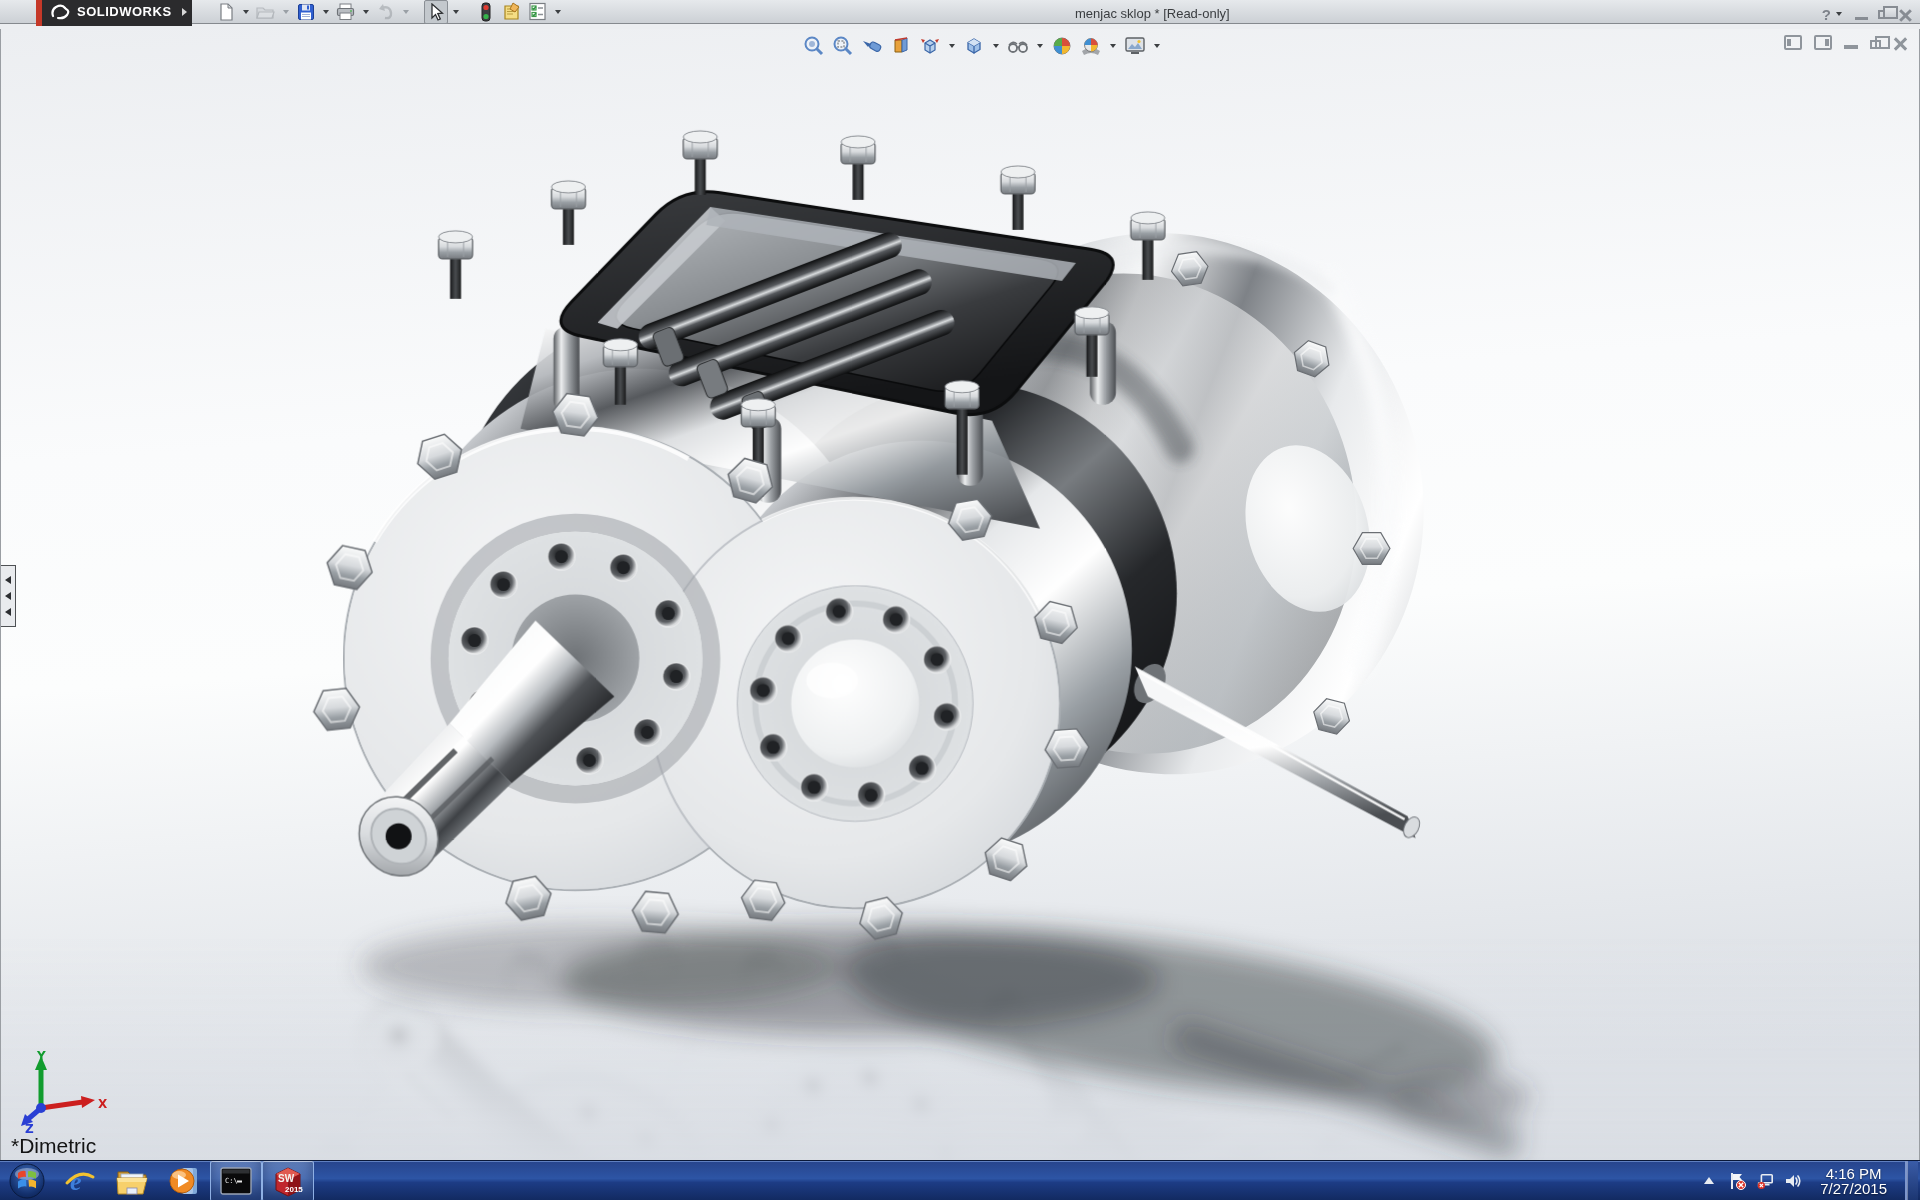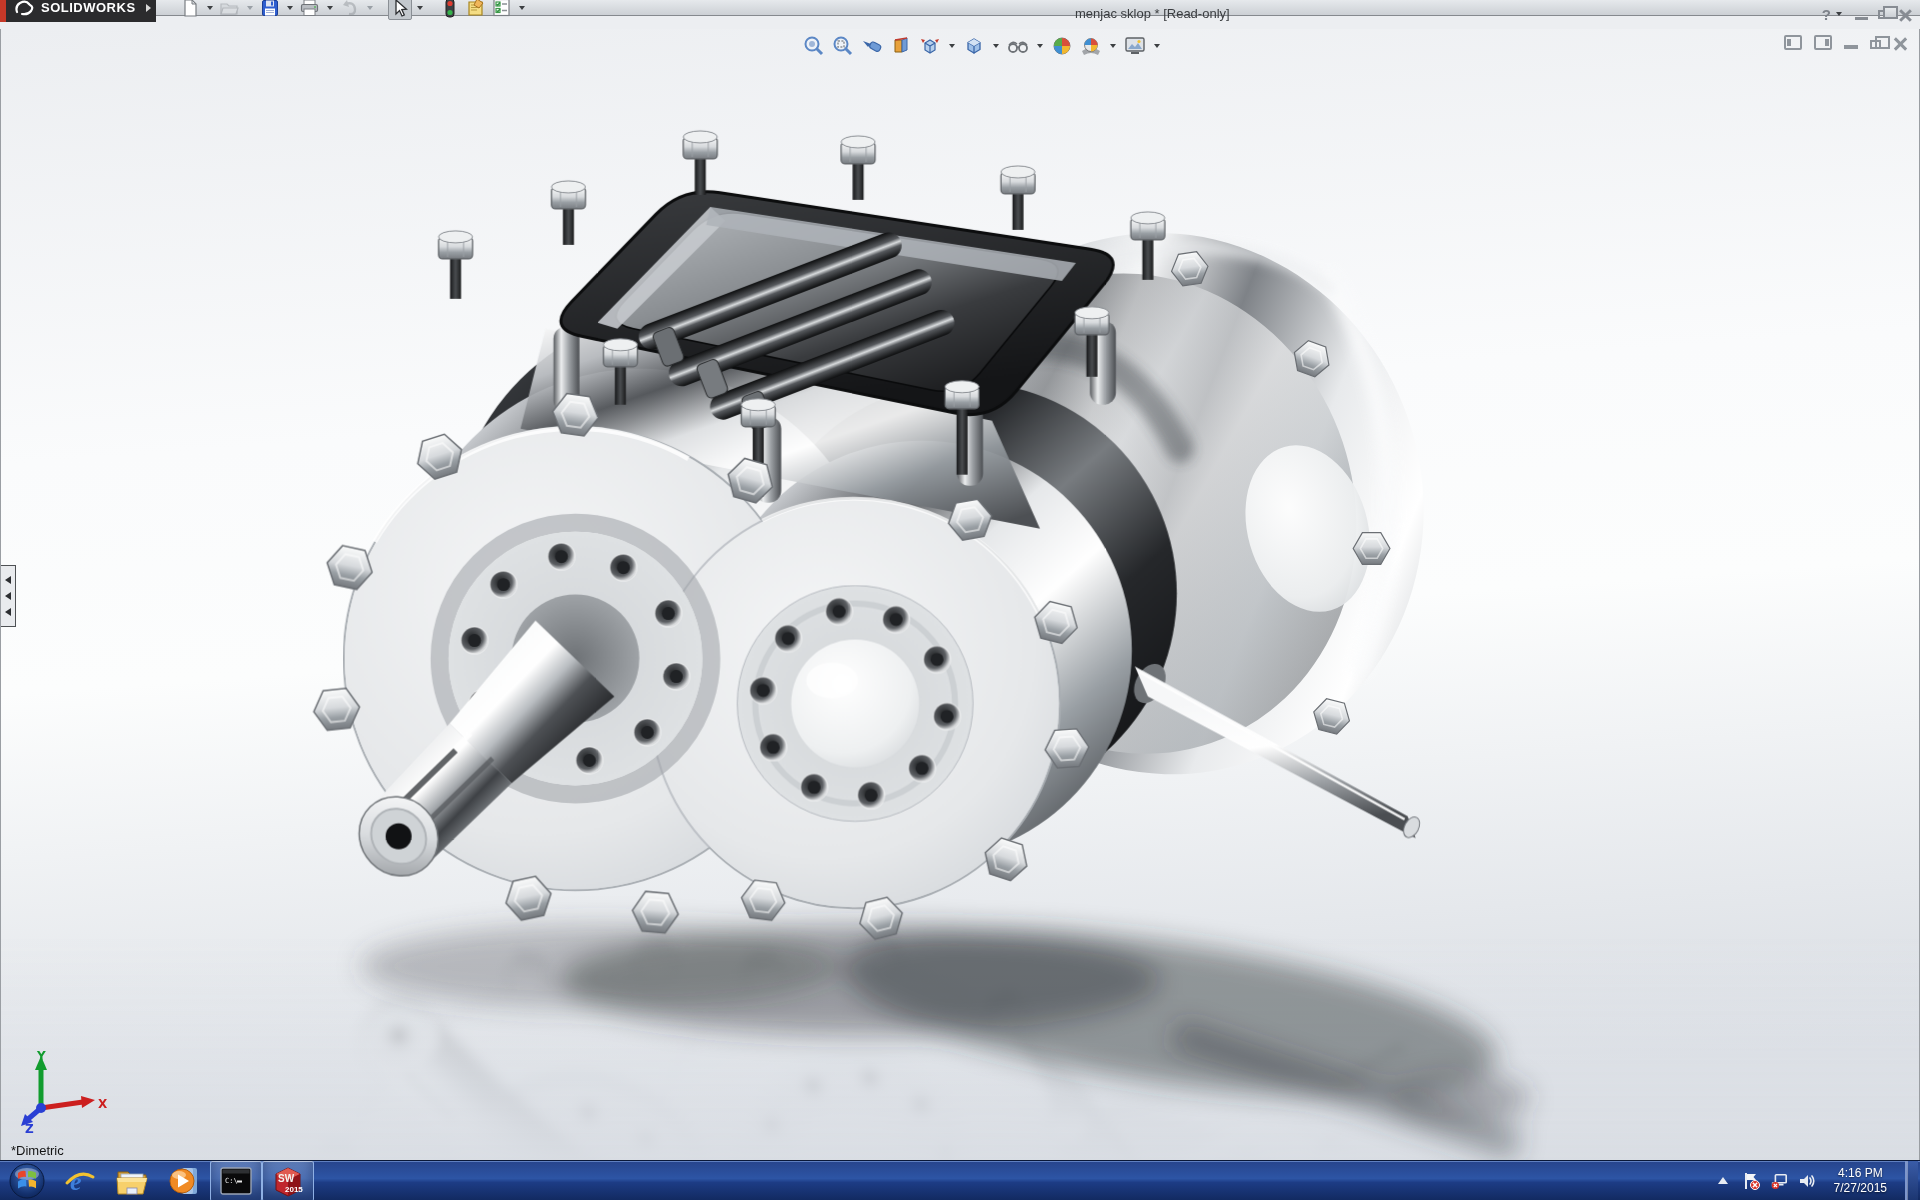--- a/index.html
+++ b/index.html
@@ -1,23 +1,23 @@
 <!DOCTYPE html>
 <html style="--accent-red: #c53828; --logo-bg: #2b2b2d; --titlebar-top: #e6e9ec; --titlebar-bottom: #ccd0d5; --taskbar-top: #27448c; --taskbar-mid: #2d55a5; --taskbar-bottom: #122a61; --active-task-border: #8fb0e4; --axis-x: #cc1f1f; --axis-y: #119c2e; --axis-z: #2a3fd4; --viewport-top: #eceef1; --viewport-mid: #fafbfc; --viewport-bottom: #d9dde3;"><head>
 <meta charset="utf-8">
 <style>
   * { margin:0; padding:0; box-sizing:border-box; }
   html,body { width:1920px; height:1200px; overflow:hidden;
     font-family:"Liberation Sans", sans-serif; }
   .screen { position:relative; width:1920px; height:1200px; background:#eceef1; }
 
   
-  .titlebar { position:absolute; top:0; left:0; right:0; height:16px;
+  .titlebar { position:absolute; top:0; left:0; right:0; height:24px;
     background:linear-gradient(var(--titlebar-top,#e6e9ec), var(--titlebar-bottom,#ccd0d5));
-    border-bottom:1px solid #85898e; display:flex; align-items:center; z-index:30; }
+    border-bottom:1px solid #85898e; display:flex; align-items:center; z-index:30;padding-left:36px; }
   .brand-strip { width:6px; height:28px; background:var(--accent-red,#c53828); }
   .brand { height:28px; background:var(--logo-bg,#2b2b2d); display:flex; align-items:center;
     padding:0 6px 0 8px; gap:5px; }
   .brand-text { color:#fff; font-size:13px; font-weight:bold; letter-spacing:.5px; }
   .menu-expand { width:14px; height:28px; background:var(--logo-bg,#2b2b2d); border:none;
     display:flex; align-items:center; justify-content:center; cursor:pointer; }
   .tri-right { width:0; height:0; border-left:5px solid #d8d8d8; border-top:4px solid transparent;
     border-bottom:4px solid transparent; }
   .tb-icons { display:flex; align-items:center; margin-left:22px; gap:2px; }
   .tb-btn { width:24px; height:24px; display:flex; align-items:center; justify-content:center;
@@ -66,21 +66,21 @@
     height:16px; background:#8f959c; }
   .dc-close:before{ transform:rotate(45deg);} .dc-close:after{ transform:rotate(-45deg);}
 
   .panel-tab { position:absolute; left:0; top:536px; width:15px; height:62px;
     background:#e9ebee; border:1px solid #4e5154; border-left:none; z-index:5;
     display:flex; flex-direction:column; align-items:center; justify-content:center; gap:8px;
     cursor:pointer; }
   .tab-arrow { width:0; height:0; border-right:6px solid #2c2e31; border-top:4px solid transparent;
     border-bottom:4px solid transparent; }
 
-  .view-label { position:absolute; left:10px; bottom:2px; font-size:13px; color:#141414; z-index:5; }
+  .view-label { position:absolute; left:10px; bottom:2px; font-size:21px; color:#141414; z-index:5; }
   .triad { position:absolute; left:14px; bottom:26px; z-index:5; }
   .axis-x-f { fill:var(--axis-x,#cc1f1f);} .axis-x-s { stroke:var(--axis-x,#cc1f1f);}
   .axis-y-f { fill:var(--axis-y,#119c2e);} .axis-y-s { stroke:var(--axis-y,#119c2e);}
   .axis-z-f { fill:var(--axis-z,#2a3fd4);} .axis-z-s { stroke:var(--axis-z,#2a3fd4);}
   .triad text { font-size:12px; font-weight:bold; font-family:"DejaVu Sans",sans-serif; }
 
   
   .taskbar { position:absolute; left:0; right:0; bottom:0; height:40px; z-index:40;
     background:linear-gradient(var(--taskbar-top,#27448c) 0%, var(--taskbar-mid,#2d55a5) 45%,
       #1d3c85 55%, var(--taskbar-bottom,#122a61) 100%);
@@ -90,21 +90,21 @@
     background:transparent; border:none; cursor:pointer; }
   .task-btn.active { background:linear-gradient(rgba(140,170,220,.55), rgba(60,95,165,.65));
     border-left:1px solid var(--active-task-border,#8fb0e4);
     border-right:1px solid var(--active-task-border,#8fb0e4);
     box-shadow:inset 0 1px 0 rgba(255,255,255,.5), inset 0 -8px 14px rgba(20,40,90,.55);
     border-radius:2px; }
   .start-btn { width:54px; height:40px; display:flex; align-items:center; justify-content:center;
     background:transparent; border:none; cursor:pointer; }
   .tray { margin-left:auto; display:flex; align-items:center; gap:10px; padding-right:2px; height:40px; }
   .tray-ic { width:18px; height:18px; display:flex; align-items:center; justify-content:center; cursor:pointer; }
-  .clock { text-align:center; color:#fff; font-size:12px; line-height:15px; padding:0 8px;
+  .clock { text-align:center; color:#fff; font-size:15px; line-height:15px; padding:0 8px;
     cursor:default; text-shadow:0 1px 2px rgba(0,0,0,.6); }
   .show-desktop { width:13px; height:40px; background:linear-gradient(#3a5ca8,#1b3570);
     border-left:2px solid #7d96cc; box-shadow:inset 1px 0 0 rgba(255,255,255,.35); cursor:pointer; }
 </style>
 </head>
 <body>
 
 <div class="screen">
 
   <header class="titlebar">

